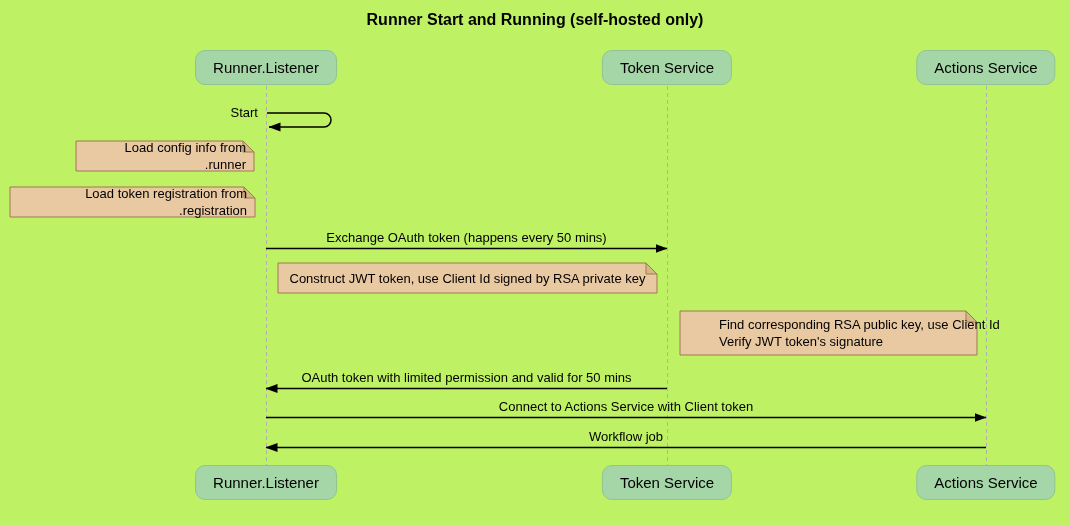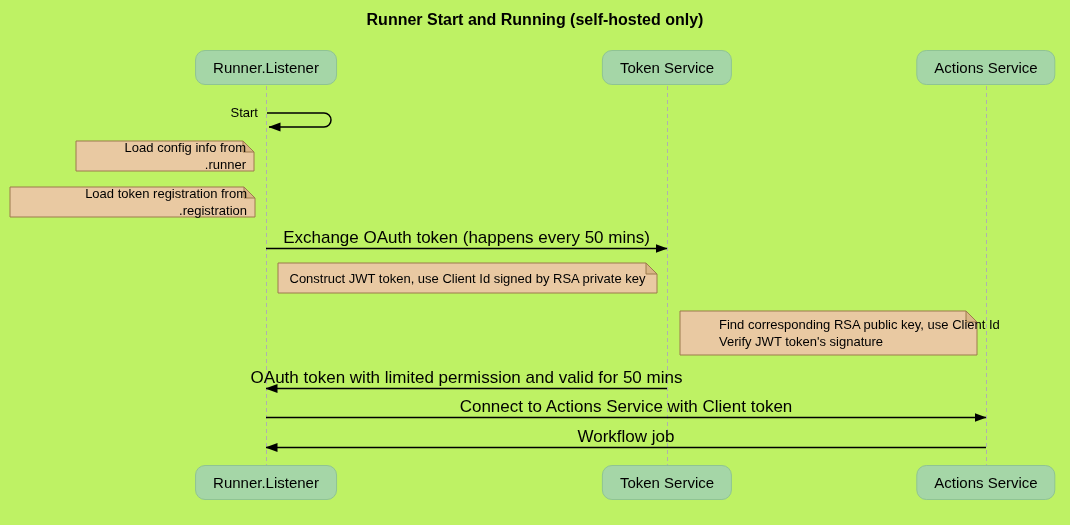--- a/index.html
+++ b/index.html
@@ -38,21 +38,21 @@
     border-radius: 10px;
     font-size: 15px;
     color: #000000;
     white-space: nowrap;
     transform: translateX(-50%);
     text-align: right;
   }
   .msg-label {
     position: absolute;
     transform: translateX(-50%);
-    font-size: 17px;
+    font-size: 13px;
     line-height: 15px;
     color: #000000;
     white-space: nowrap;
   }
   .self-label {
     position: absolute;
     font-size: 13px;
     line-height: 16px;
     color: #000000;
     white-space: nowrap;

